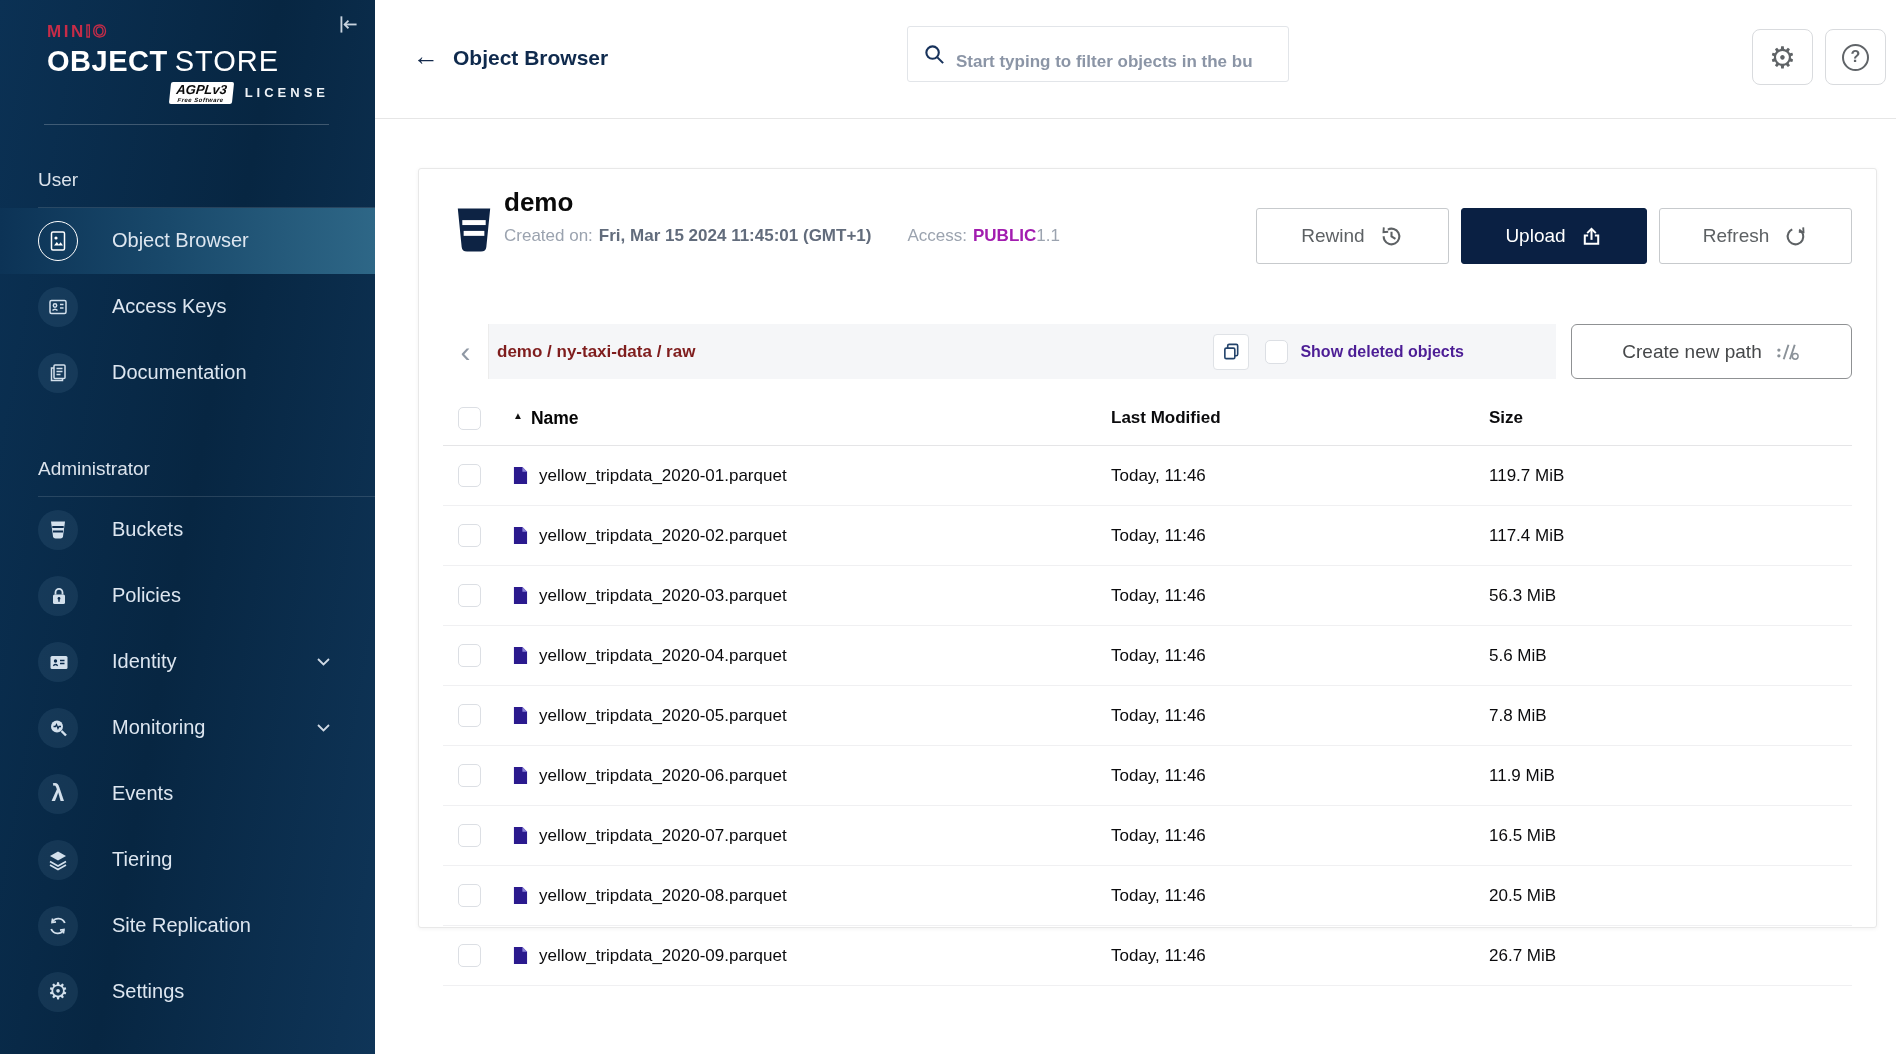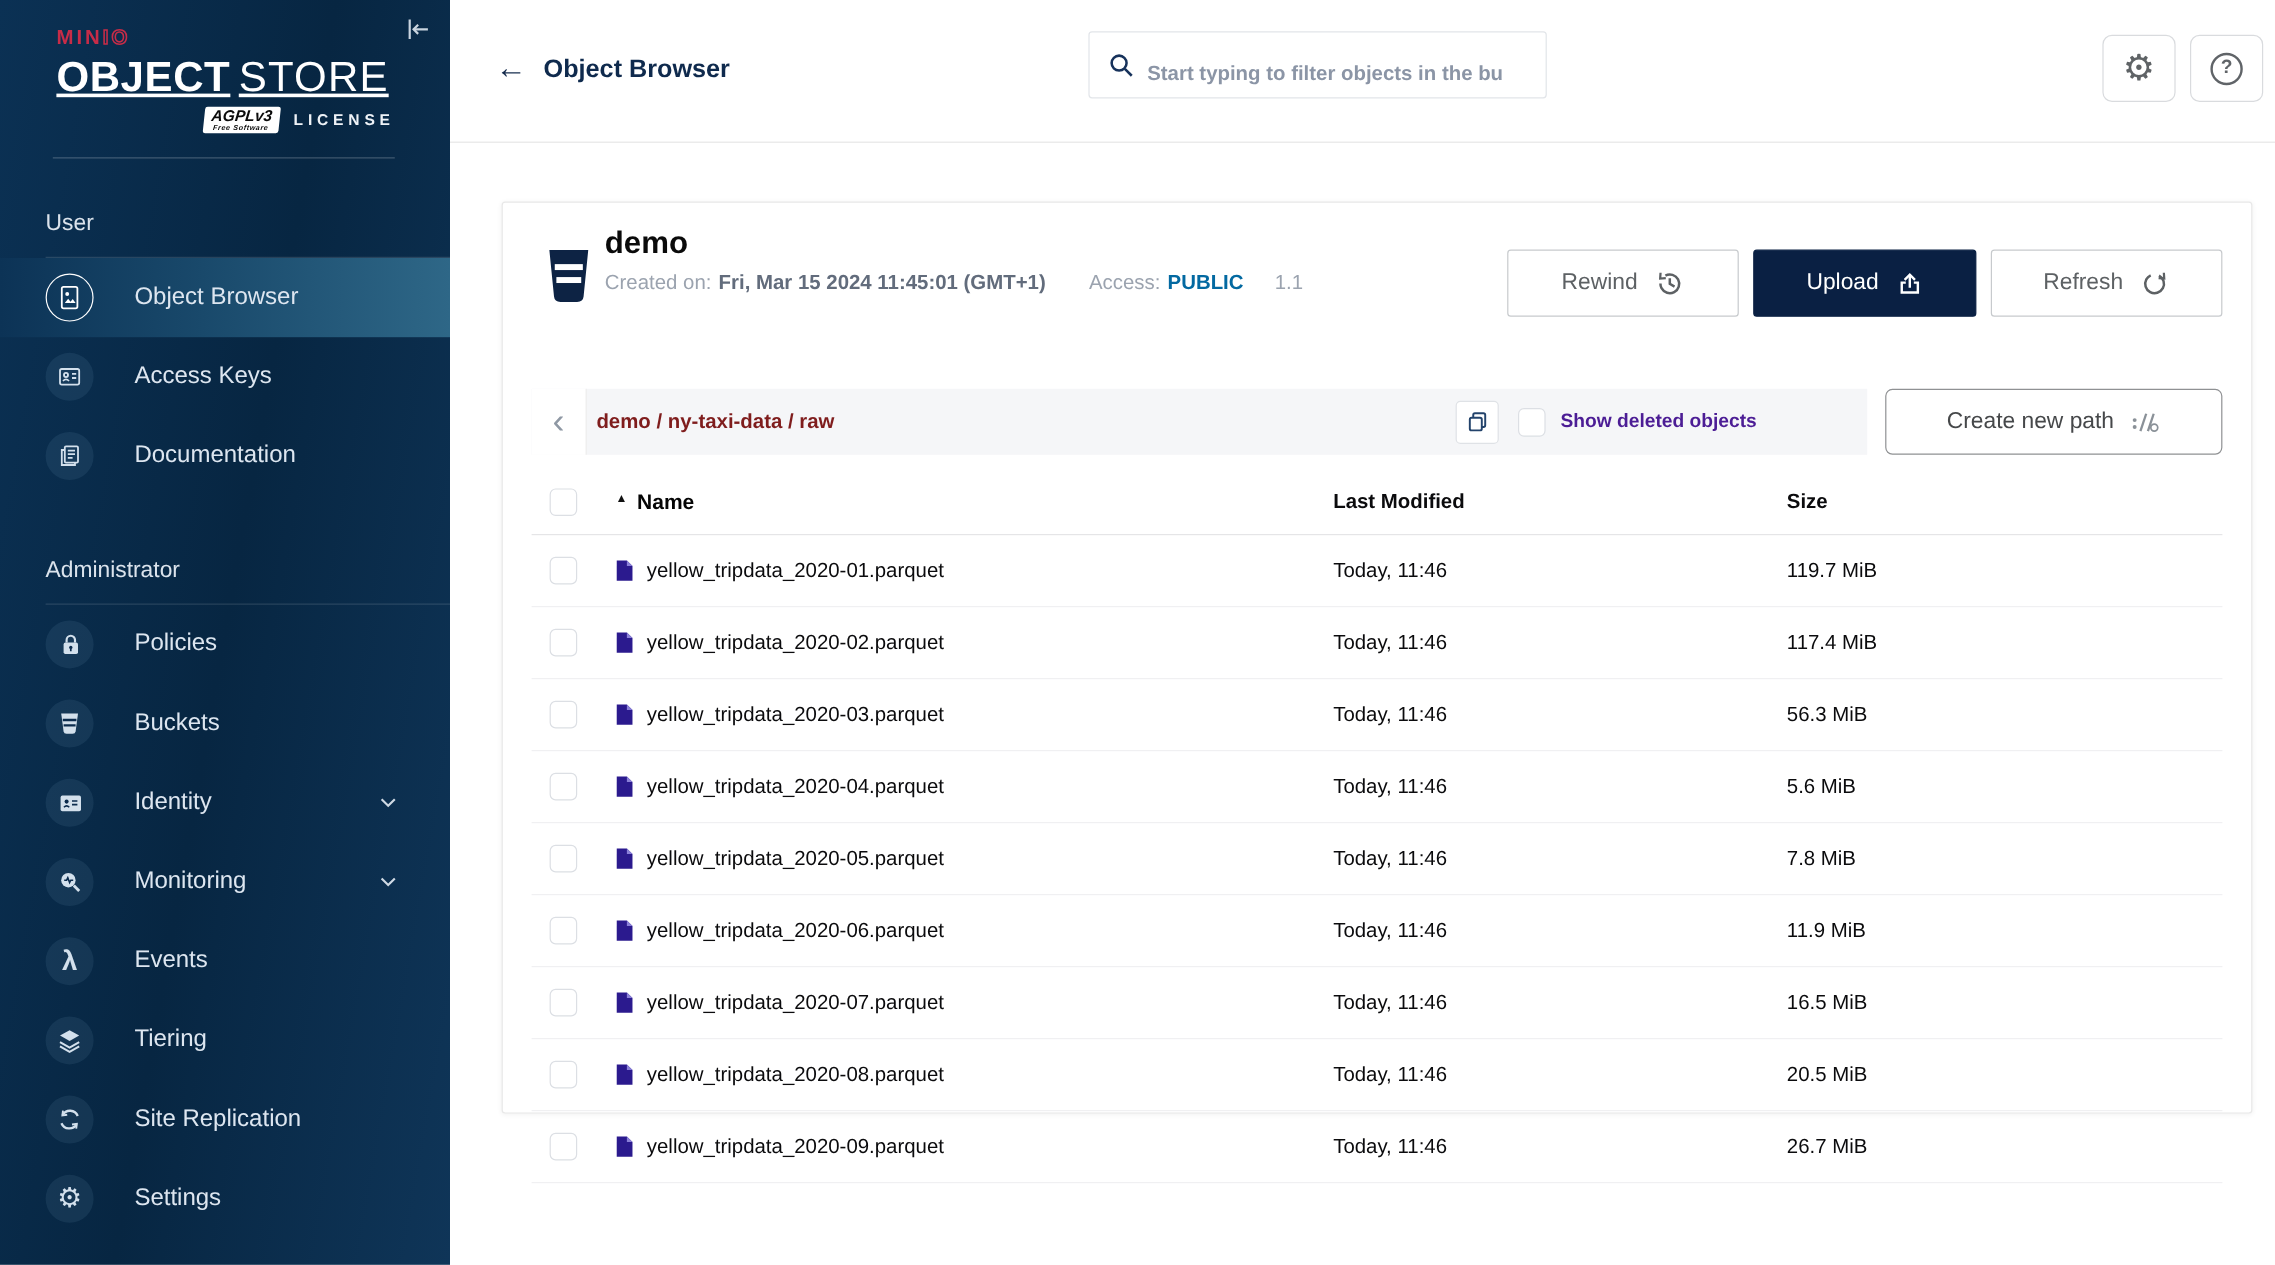--- a/index.html
+++ b/index.html
@@ -8,21 +8,21 @@
 
   
   .sidebar { position:absolute; left:0; top:0; width:375px; height:1054px;
     background:linear-gradient(100deg,#0b3154 0%,#072642 50%,#0f3558 100%);
     color:#dce5ef; }
   .collapse-btn { position:absolute; left:336px; top:12px; width:26px; height:26px;
     cursor:pointer; }
   .logo-block { padding:22px 0 0 47px; }
   .brand { font-size:17px; font-weight:800; letter-spacing:2.5px; color:#C72C48; }
   .brand .io { color:transparent; -webkit-text-stroke:1.3px #C72C48; }
-  .logo-title { font-size:35px; color:#fff; margin-top:3px; white-space:nowrap;text-decoration:underline; }
+  .logo-title { font-size:29px; color:#fff; margin-top:3px; white-space:nowrap; }
   .logo-title .bold { font-weight:800; letter-spacing:0.5px; }
   .logo-title .light { font-weight:300; letter-spacing:1px; margin-left:7px; }
   .license-row { display:flex; justify-content:flex-end; align-items:center;
     gap:12px; padding-right:46px; margin-top:4px; }
   .agpl-badge { background:#fff; color:#0b0b0b; font-style:italic; font-weight:800;
     font-size:13px; padding:1px 6px 0 6px; border-radius:2px; line-height:1.1;
     text-align:center; transform:skewX(-6deg); }
   .agpl-badge .sub { display:block; font-size:6px; font-weight:700; letter-spacing:0.5px; }
   .license-label { font-size:13px; letter-spacing:4px; font-weight:600; color:#eef2f7; }
   .logo-divider { margin:20px 0 0 44px; width:285px;
@@ -70,21 +70,21 @@
     box-shadow:0 1px 4px rgba(0,0,0,0.05); }
 
   
   .bucket-row { position:absolute; left:24px; top:0; right:24px; display:flex; }
   .bucket-icon { margin:37px 12px 0 13px; flex:0 0 36px; }
   .bucket-info { padding-top:17px; width:620px; }
   .bucket-title { font-size:26px; font-weight:700; color:#0a0a0a; line-height:32px; }
   .bucket-meta { margin-top:5px; font-size:17px; line-height:26px; white-space:nowrap; }
   .meta-label { color:#9ba3af; margin-right:6px; }
   .meta-value { color:#626c7c; font-weight:700; margin-right:36px; }
-  .meta-access { color:#0369a1; font-weight:700; margin-right:26px; }
+  .meta-access { color:#a21caf; font-weight:700; }
   .meta-size { color:#9ba3af; }
   .bucket-actions { margin-left:auto; padding-top:39px; display:flex; gap:12px; }
   .btn { height:56px; border-radius:3px; font-size:19px; display:flex;
     align-items:center; justify-content:center; gap:14px; cursor:pointer;
     font-family:"Liberation Sans", sans-serif; }
   .btn-outline { width:193px; background:#fff; border:1px solid #c7cacd; color:#5d6164; }
   .btn-upload { width:186px; background:#0a2043; border:1px solid #0a2043; color:#fff; }
 
   
   .path-row { position:absolute; left:24px; top:155px; right:24px; height:55px; }
@@ -178,36 +178,36 @@
     </span>
     <span class="nav-label">Documentation</span>
   </div>
 
   <div class="section-label" style="margin-top:52px;">Administrator</div>
   <div class="section-divider"></div>
 
   <div class="nav-item">
     <span class="nav-icon-circle">
       <svg width="22" height="22" viewBox="0 0 22 22">
+        <path d="M4 2.5 h14 l-2 15 q-0.3 2 -2.5 2 h-5 q-2.2 0 -2.5 -2 z" fill="#d3e0ec"></path>
+        <path d="M5.3 8 h11.4 M6 12.5 h10" stroke="#0b2b4d" stroke-width="2"></path>
+      </svg>
+    </span>
+    <span class="nav-label">Buckets</span>
+  </div>
+  <div class="nav-item">
+    <span class="nav-icon-circle">
+      <svg width="22" height="22" viewBox="0 0 22 22">
         <rect x="6" y="9.5" width="12" height="9.5" rx="1.5" fill="#d3e0ec"></rect>
         <path d="M8.5 9.5 V7.3 a3.5 3.5 0 0 1 7 0 V9.5" fill="none" stroke="#d3e0ec" stroke-width="1.8"></path>
         <circle cx="12" cy="13.5" r="1.4" fill="#0b2b4d"></circle>
         <path d="M12 14.5 v2.2" stroke="#0b2b4d" stroke-width="1.4"></path>
       </svg>
     </span>
     <span class="nav-label">Policies</span>
-  </div>
-  <div class="nav-item">
-    <span class="nav-icon-circle">
-      <svg width="22" height="22" viewBox="0 0 22 22">
-        <path d="M4 2.5 h14 l-2 15 q-0.3 2 -2.5 2 h-5 q-2.2 0 -2.5 -2 z" fill="#d3e0ec"></path>
-        <path d="M5.3 8 h11.4 M6 12.5 h10" stroke="#0b2b4d" stroke-width="2"></path>
-      </svg>
-    </span>
-    <span class="nav-label">Buckets</span>
   </div>
   <div class="nav-item">
     <span class="nav-icon-circle">
       <svg width="22" height="22" viewBox="0 0 22 22">
         <rect x="3.5" y="5" width="17" height="13" rx="1.5" fill="#d3e0ec"></rect>
         <circle cx="8.5" cy="10" r="1.7" fill="#0b2b4d"></circle>
         <path d="M6.3 14.7 q2.2 -2.2 4.4 0" fill="none" stroke="#0b2b4d" stroke-width="1.4"></path>
         <path d="M13 9.5 h4.5 M13 12.5 h4.5" stroke="#0b2b4d" stroke-width="1.4"></path>
       </svg>
     </span>

